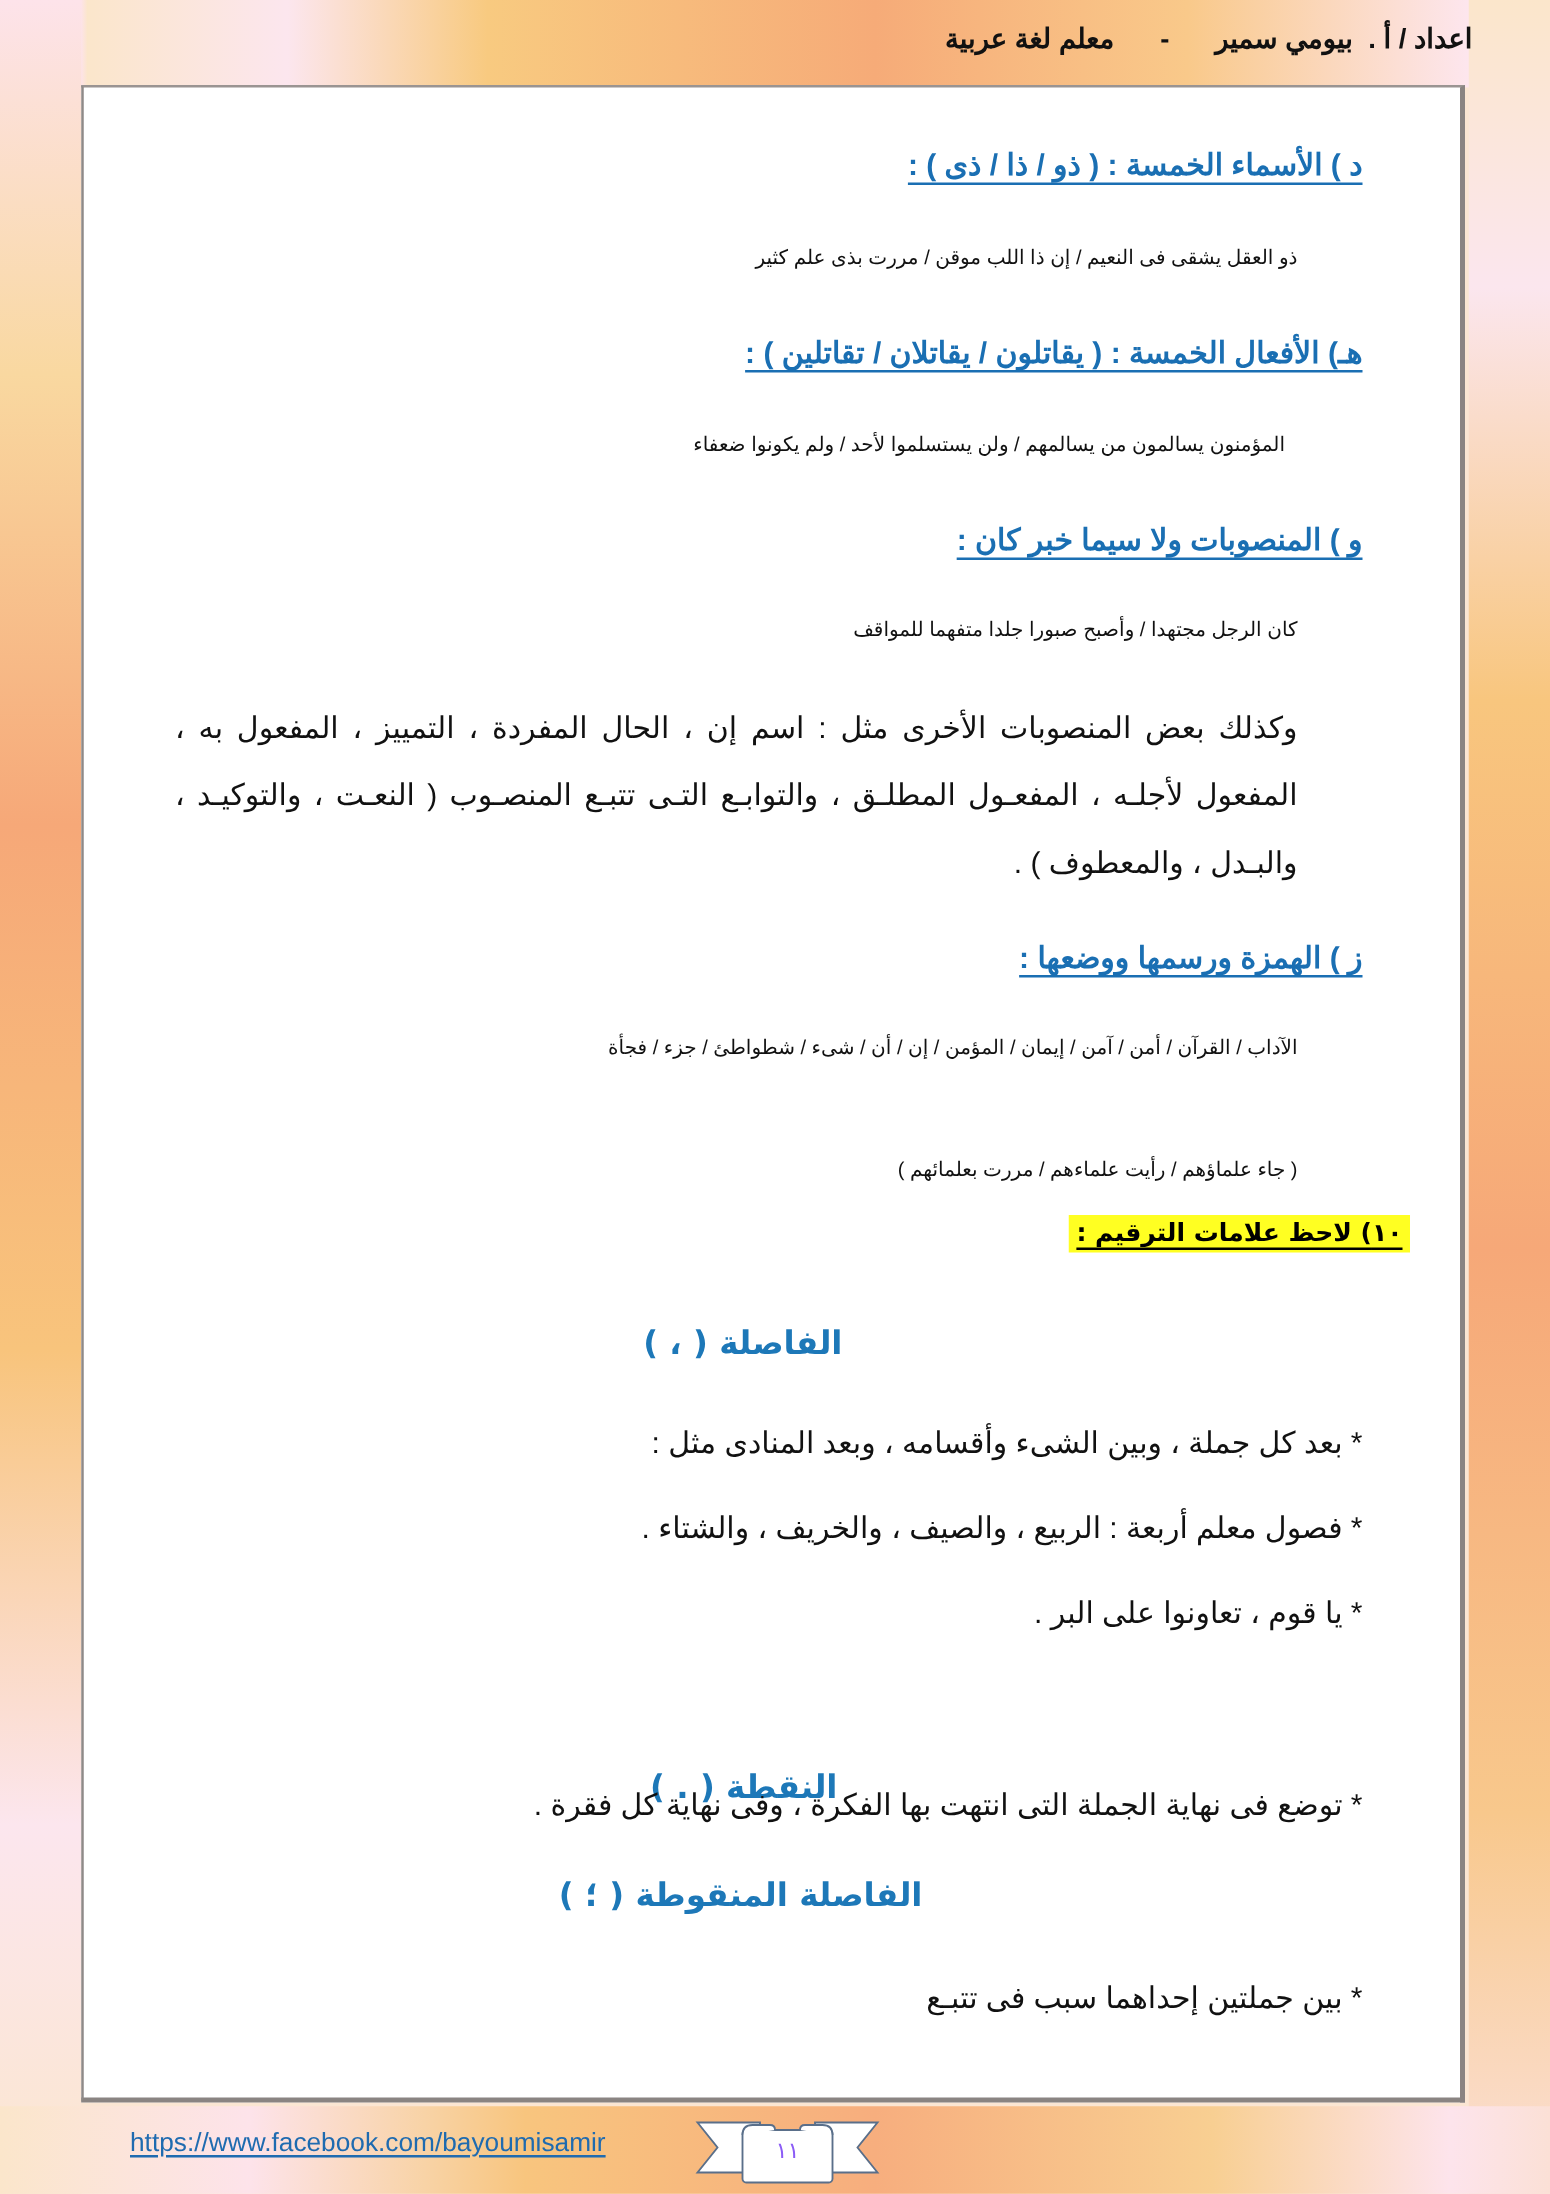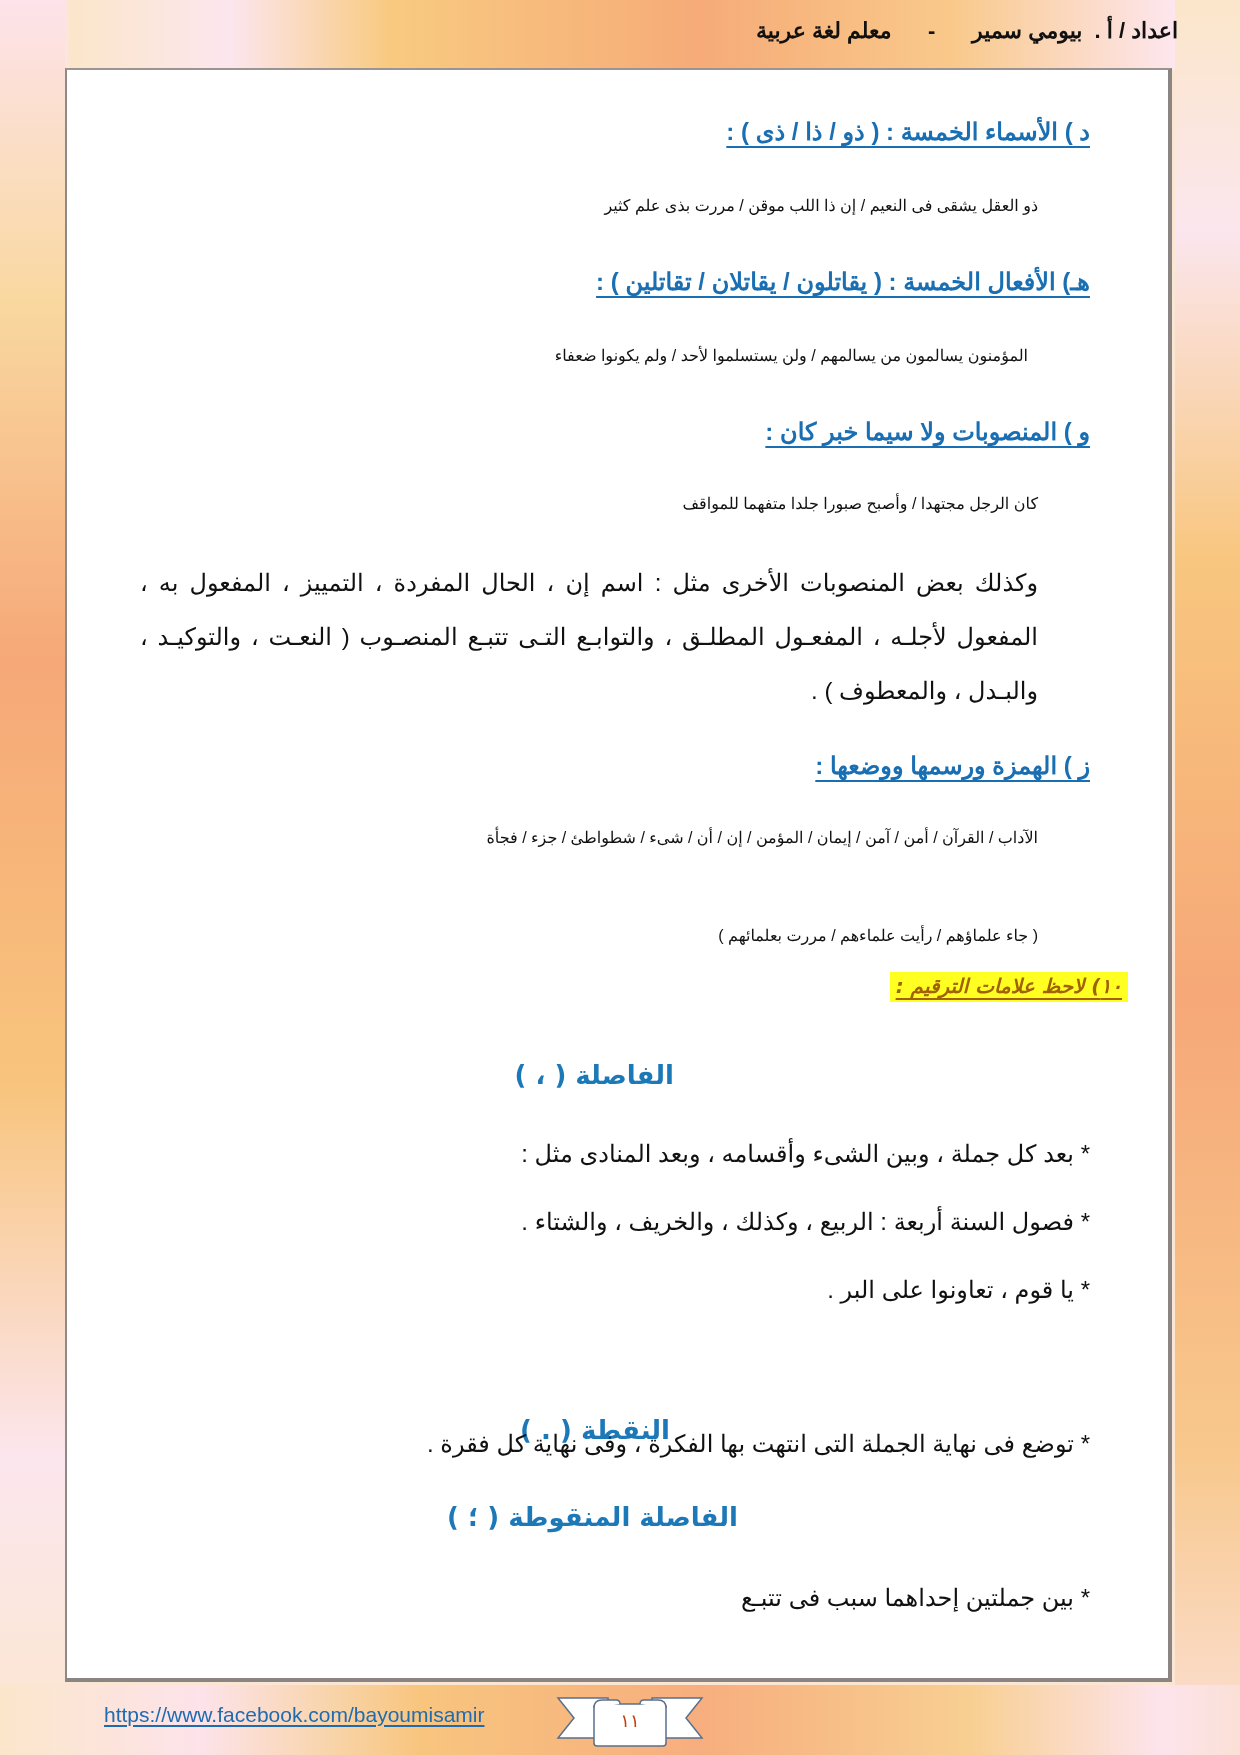--- a/index.html
+++ b/index.html
@@ -49,40 +49,40 @@
   }
   .para-block {
     position:absolute; right:202px; left:92px; font-family:"Liberation Sans",sans-serif;
     font-size:24px; color:#111; line-height:54px; direction:rtl; text-align:justify;
     text-align-last:right;
     margin-left:48px;
   }
   .highlight-heading {
     position:absolute; right:112px; top:972px;
     background:#ffff22; padding:2px 6px 4px 6px;
-    font-family:"DejaVu Sans",sans-serif; font-weight:bold; font-size:20px; color:#a16207;
-    text-decoration:underline; text-underline-offset:5px; white-space:nowrap; direction:rtl;font-style:italic;
+    font-family:"DejaVu Sans",sans-serif; font-weight:bold; font-size:20px; color:#000000;
+    text-decoration:underline; text-underline-offset:5px; white-space:nowrap; direction:rtl;
   }
   .sub-heading {
     position:absolute; font-family:"DejaVu Sans",sans-serif; font-weight:bold;
     font-size:26px; color:#1d78b8; white-space:nowrap; direction:rtl;
   }
   .bullet {
     position:absolute; right:150px; font-family:"Liberation Sans",sans-serif;
     font-size:24px; color:#111; white-space:nowrap; direction:rtl;
   }
   .footer-link {
     position:absolute; left:104px; top:1703px; direction:ltr;
     font-family:"Liberation Sans",sans-serif; font-size:21px; color:#1f6bb0;
     text-decoration:underline; text-underline-offset:3px;
   }
   .page-ribbon { position:absolute; left:556px; top:1692px; width:148px; height:58px; }
   .page-number {
     position:absolute; left:600px; top:1710px; width:60px; text-align:center;
-    font-family:"DejaVu Sans",sans-serif; font-size:18px; color:#c2410c;
+    font-family:"DejaVu Sans",sans-serif; font-size:18px; color:#8b5cf6;
   }
 </style>
 </head>
 <body>
 
 <div class="bg-top"></div>
 <div class="bg-left"></div>
 <div class="bg-right"></div>
 <div class="bg-bottom"></div>
 
@@ -101,21 +101,21 @@
 <div class="para-block" style="top:556px;">وكذلك بعض المنصوبات الأخرى مثل : اسم إن ، الحال المفردة ، التمييز ، المفعول به ، المفعول لأجلـه ، المفعـول المطلـق ، والتوابـع التـى تتبـع المنصـوب ( النعـت ، والتوكيـد ، والبـدل ، والمعطوف ) .</div>
 
 <div class="heading" style="top:752px;">ز ) الهمزة ورسمها ووضعها :</div>
 <div class="para" style="top:828px; right:202px;">الآداب / القرآن / أمن / آمن / إيمان / المؤمن / إن / أن / شىء / شطواطئ / جزء / فجأة</div>
 <div class="para" style="top:902px; right:202px;margin-top:24px;">( جاء علماؤهم / رأيت علماءهم / مررت بعلمائهم )</div>
 
 <div class="highlight-heading">١٠) لاحظ علامات الترقيم :</div>
 
 <div class="sub-heading" style="top:1060px; right:566px;">الفاصلة ( ، )</div>
 <div class="bullet" style="top:1140px;">* بعد كل جملة ، وبين الشىء وأقسامه ، وبعد المنادى مثل :</div>
-<div class="bullet" style="top:1208px;">* فصول السنة أربعة : الربيع ، وكذلك ، والخريف ، والشتاء .</div>
+<div class="bullet" style="top:1208px;">* فصول معلم أربعة : الربيع ، والصيف ، والخريف ، والشتاء .</div>
 <div class="bullet" style="top:1276px;">* يا قوم ، تعاونوا على البر .</div>
 
 <div class="sub-heading" style="top:1396px; right:570px;margin-top:19px;">النقطة ( . )</div>
 <div class="bullet" style="top:1430px;margin-left:10px;">* توضع فى نهاية الجملة التى انتهت بها الفكرة ، وفى نهاية كل فقرة .</div>
 
 <div class="sub-heading" style="top:1502px; right:502px;">الفاصلة المنقوطة ( ؛ )</div>
 <div class="bullet" style="top:1584px;">* بين جملتين إحداهما سبب فى تتبـع</div>
 
 <a class="footer-link">https://www.facebook.com/bayoumisamir</a>
 

